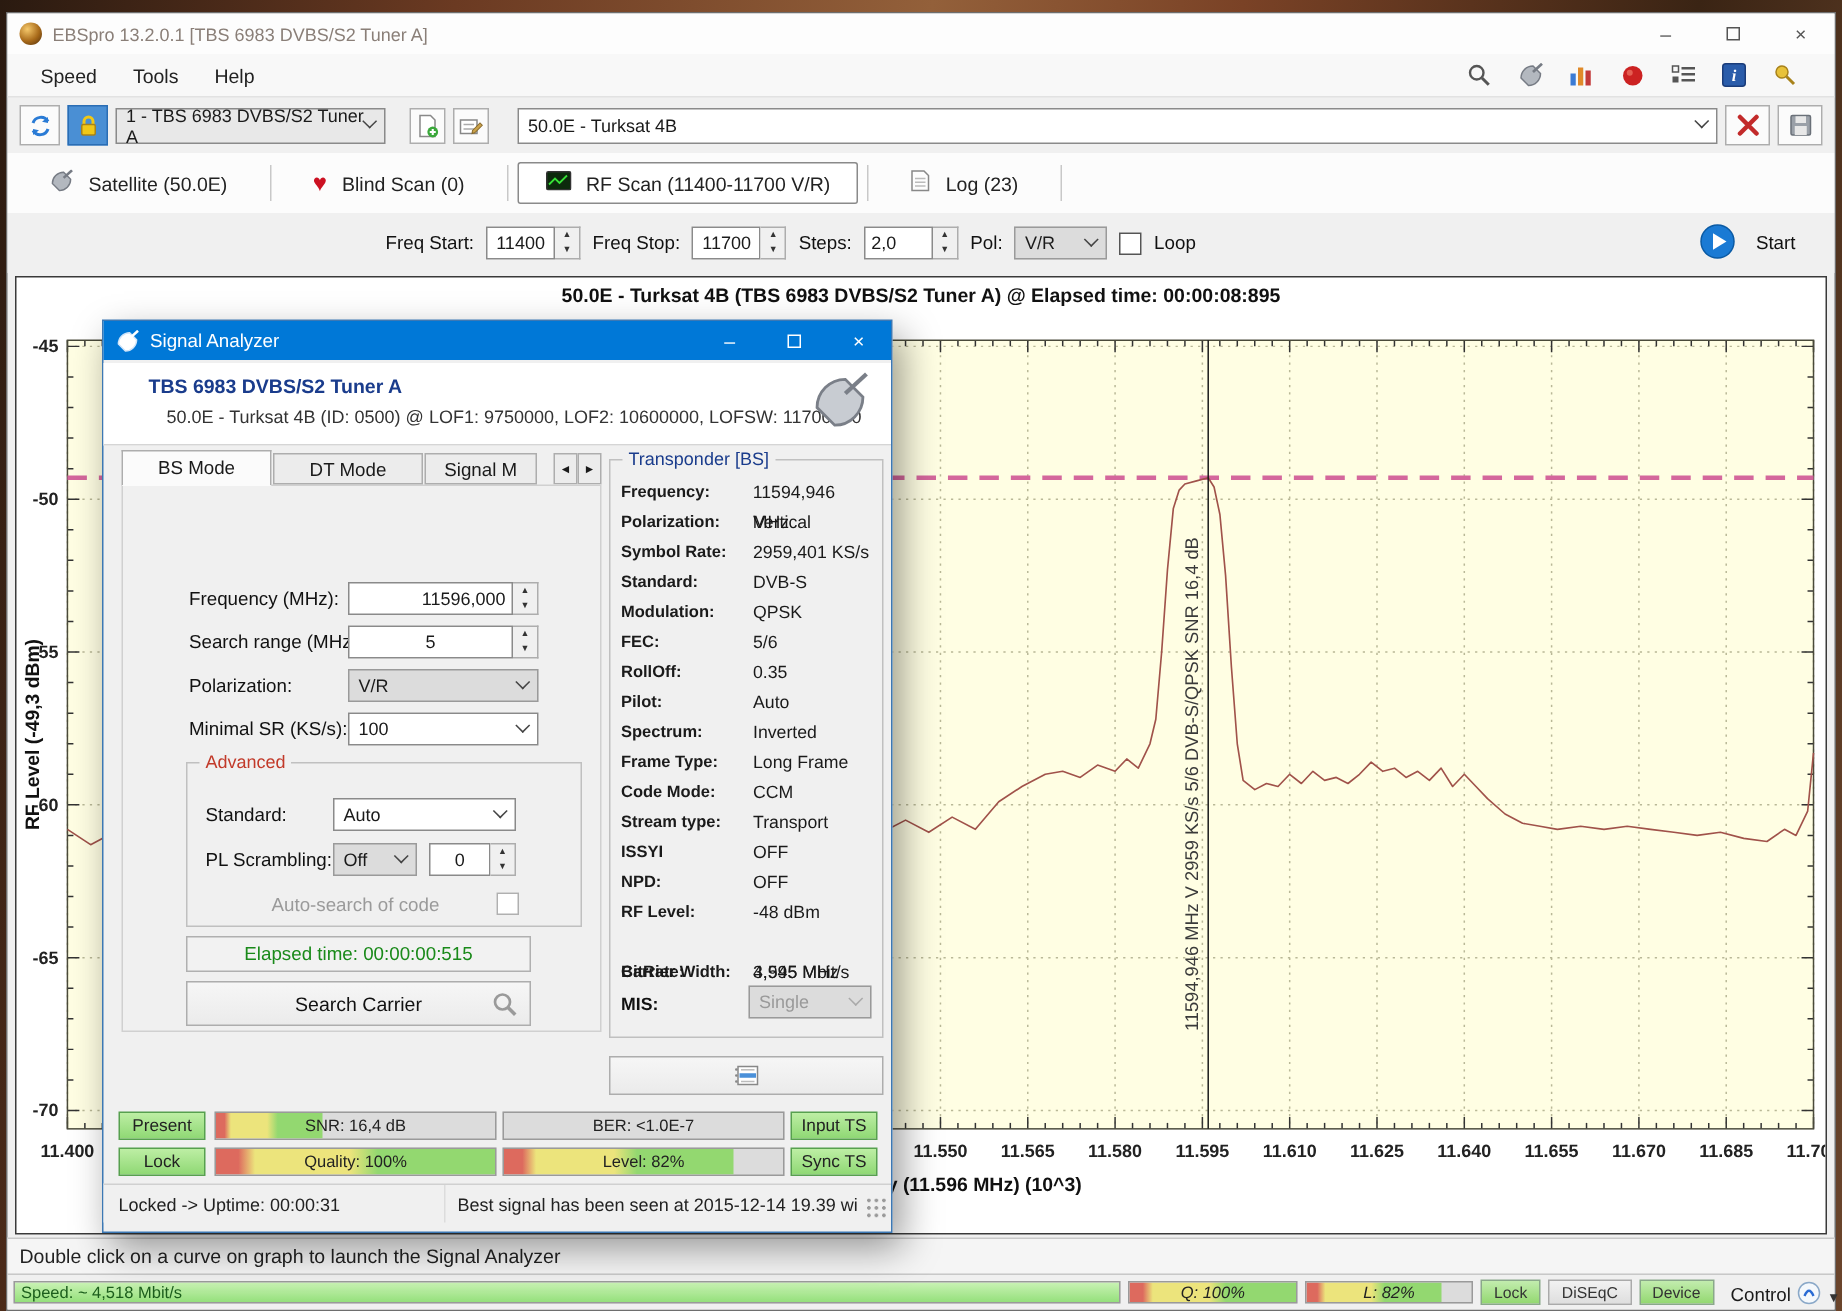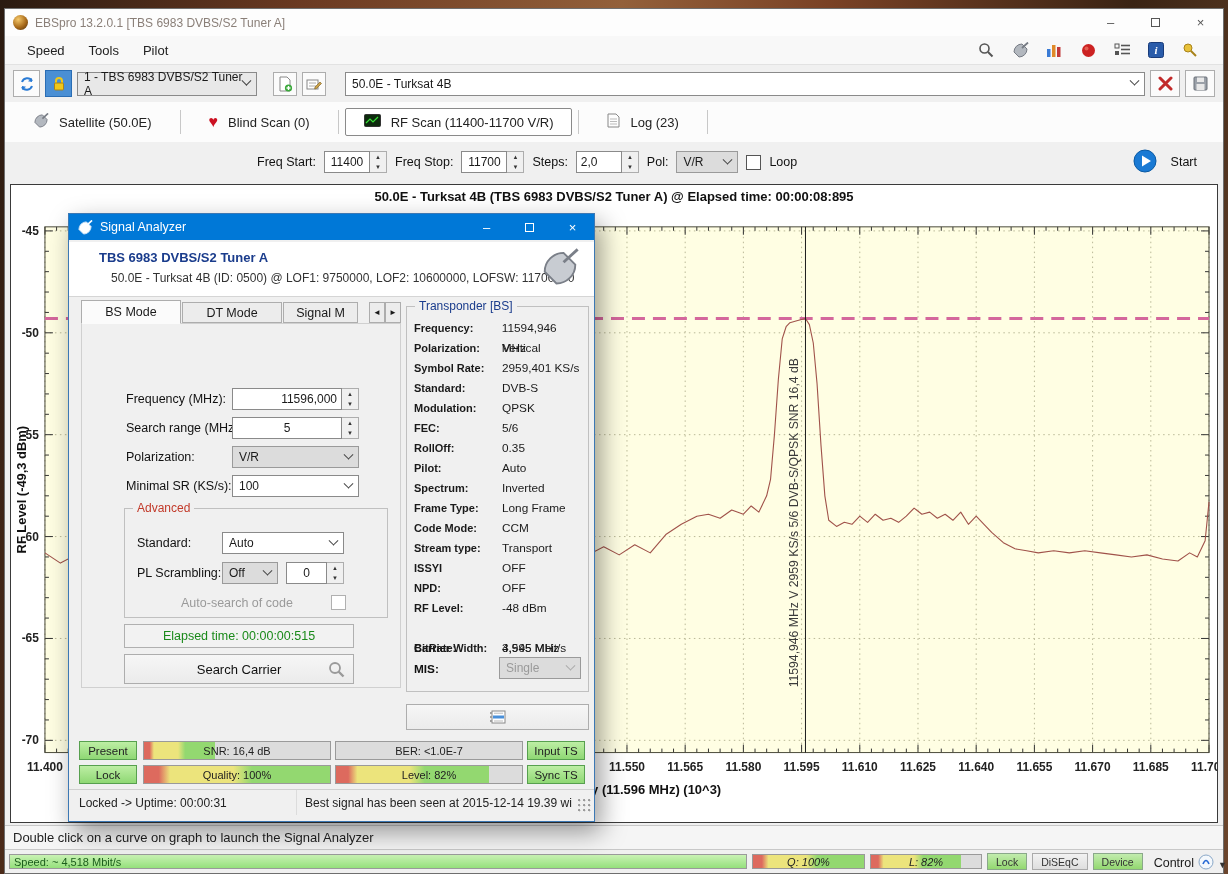--- a/index.html
+++ b/index.html
@@ -110,21 +110,21 @@
           <span class="sq"></span>
         </span>
       <span class="cap">×</span>
     </span>
   </div>
 
   <div class="menubar">
     <span id="menu-items" style="display:flex">
         <span class="menu-item">Speed</span>
         <span class="menu-item">Tools</span>
-        <span class="menu-item">Pilot</span>
+        <span class="menu-item">Help</span>
       </span>
     <span class="menu-icons">
       <span class="mi">
           <svg width="16" height="16">
             <circle cx="6.5" cy="6.5" r="4.5" fill="none" stroke="#555" stroke-width="1.6"></circle>
             <line x1="10" y1="10" x2="14.5" y2="14.5" stroke="#555" stroke-width="2"></line>
           </svg>
         </span>
       <span class="mi">
           <svg width="17" height="16" viewBox="0 0 17 16">

